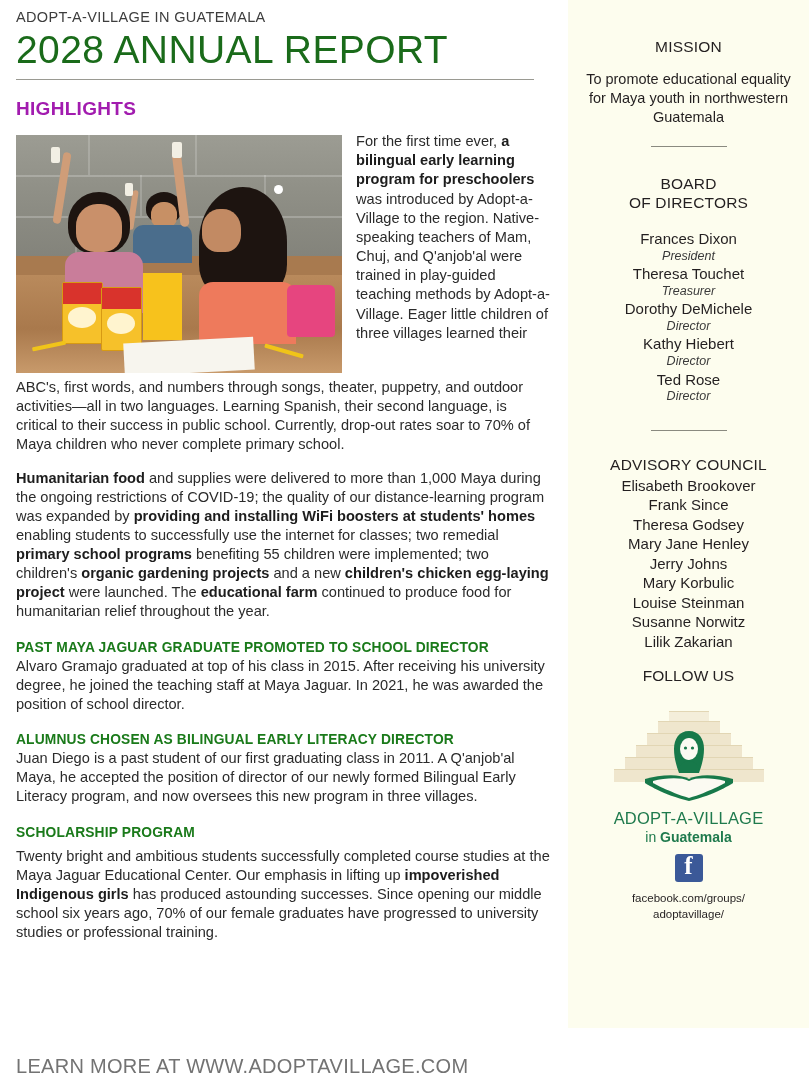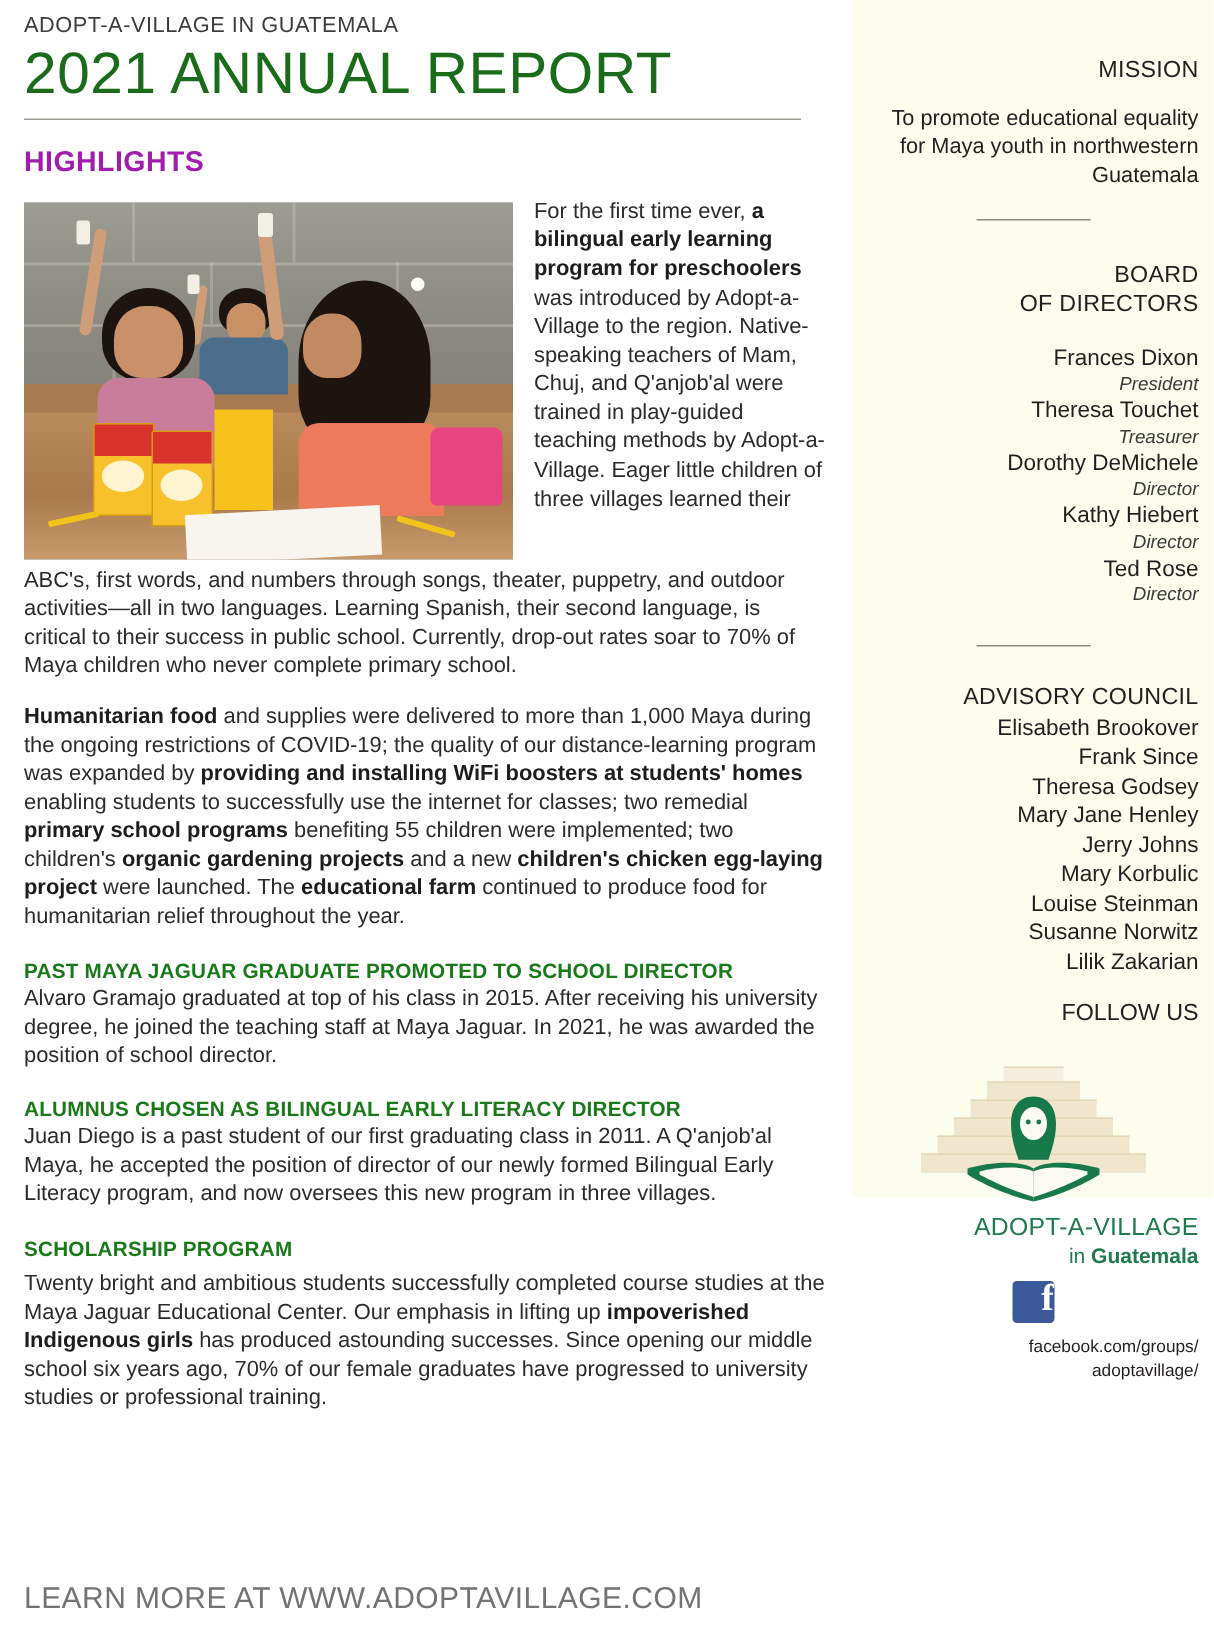--- a/index.html
+++ b/index.html
@@ -15,23 +15,23 @@
     color: #231f20;
     overflow: hidden;
   }
 
   
   #sidebar {
     position: absolute;
     left: 568px;
     top: 0;
     width: 241px;
-    height: 798px;
+    height: 1028px;
     background: #fdfdee;
-    text-align: right;
+    text-align: center;
     box-sizing: border-box;
     padding: 0 10px;
   }
   .sb-heading {
     font-size: 15.5px;
     letter-spacing: .2px;
     color: #231f20;
     margin: 0;
     line-height: 1.22;
     font-weight: 400;
@@ -263,21 +263,21 @@
     text-align: right;
   }
 </style>
 </head>
 <body>
 
 <div id="main">
 
   <div id="kicker">ADOPT-A-VILLAGE IN GUATEMALA</div>
 
-  <div id="report-title">2021 ANNUAL REPORT</div>
+  <div id="report-title">2028 ANNUAL REPORT</div>
 
   <div id="title-rule"></div>
 
   <div id="highlights-title">HIGHLIGHTS</div>
 
   <div id="hl-wrap">
 
     <div id="photo">
       <div class="p-wall"></div>
       <div class="p-mortar" style="top:17%"></div>

